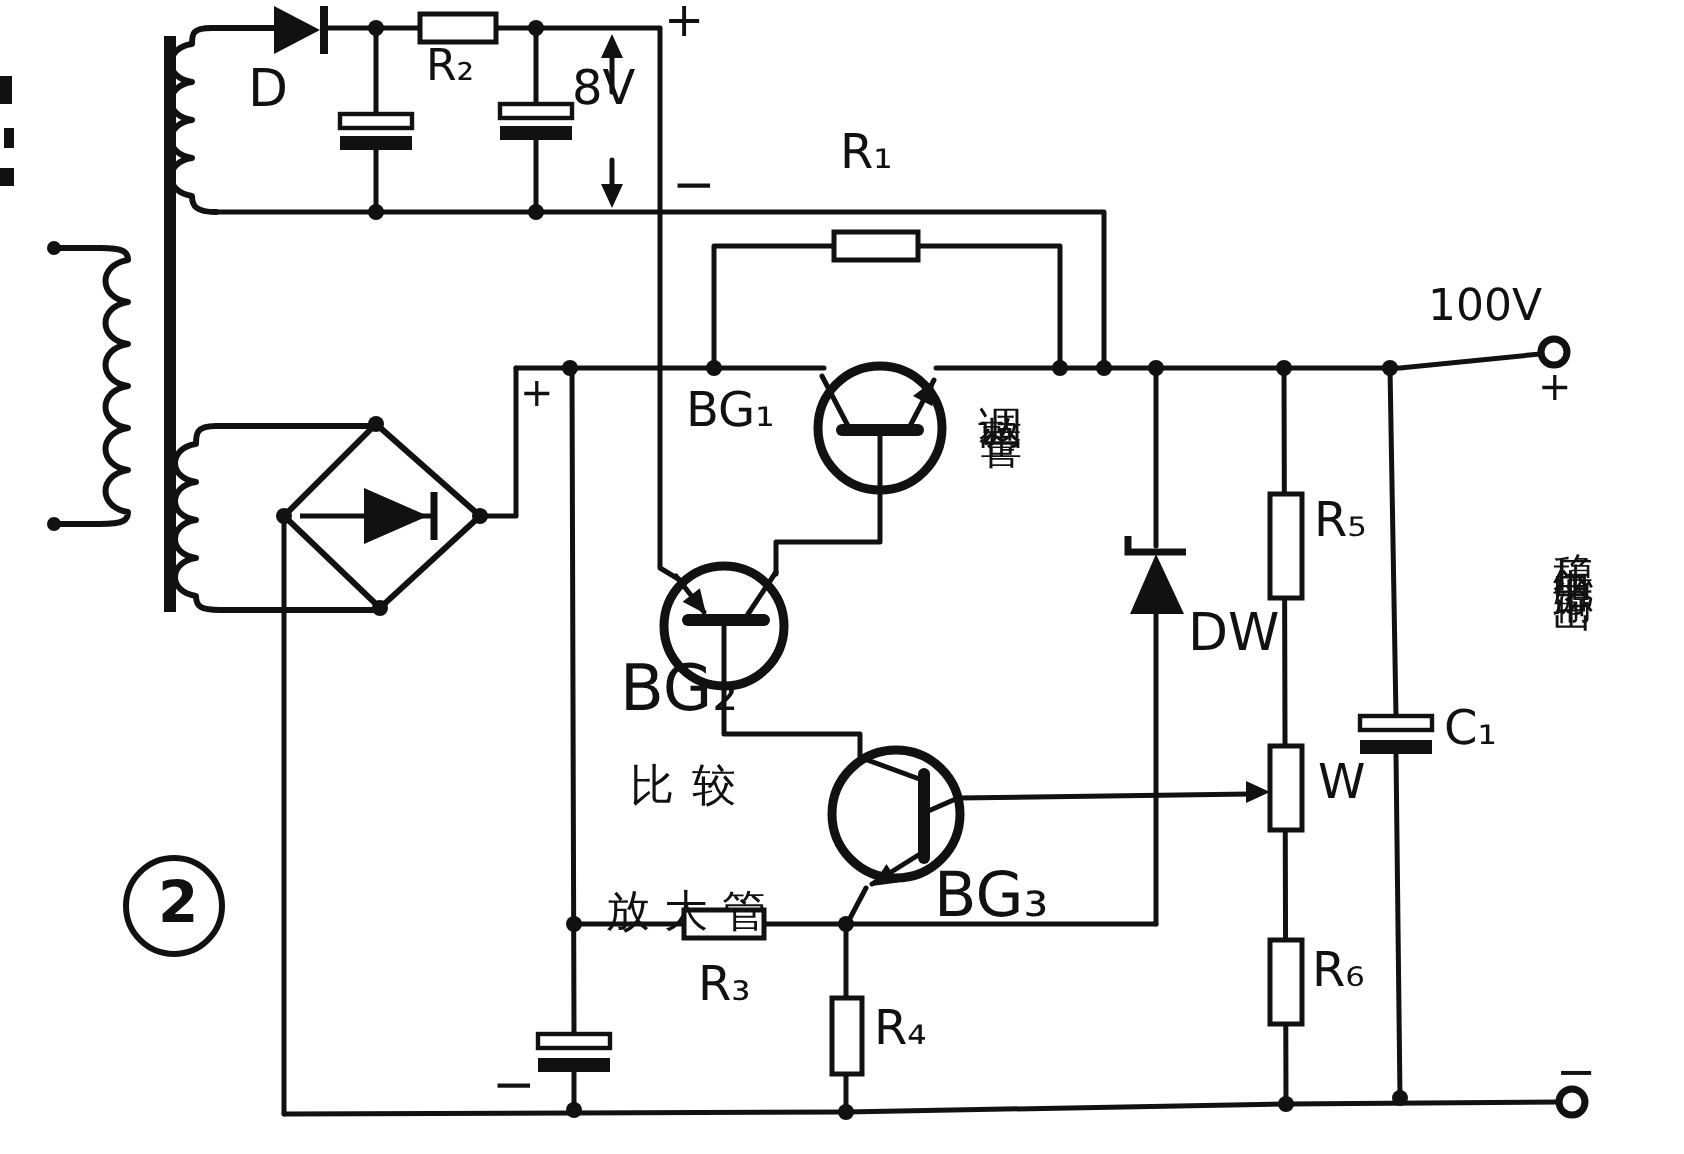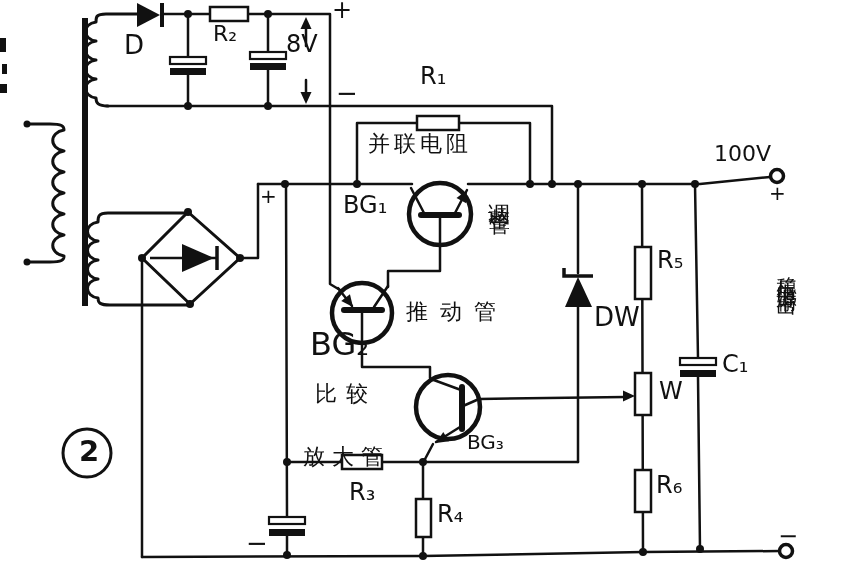--- a/index.html
+++ b/index.html
@@ -187,33 +187,31 @@
   <circle cx="87" cy="453" r="24" fill="none" stroke="#111" stroke-width="3"></circle>
 </svg>
 
 <div class="lbl" style="left:124px;top:32px;font-size:26px;">D</div>
 <div class="lbl" style="left:213px;top:22px;font-size:22px;">R₂</div>
 <div class="lbl" style="left:286px;top:32px;font-size:24px;">8V</div>
 <div class="lbl" style="left:332px;top:-2px;font-size:24px;">+</div>
 <div class="lbl" style="left:336px;top:80px;font-size:26px;">−</div>
 
 <div class="lbl" style="left:420px;top:64px;font-size:24px;">R₁</div>
-<div class="lbl" style="left:368px;top:132px;font-size:22px;letter-spacing:4px;">并联电阻</div>
 
 <div class="lbl" style="left:260px;top:186px;font-size:20px;">+</div>
 
 <div class="lbl" style="left:343px;top:193px;font-size:24px;">BG₁</div>
 <div class="lbl vtext" style="left:488px;top:186px;font-size:22px;letter-spacing:5px;">调整管</div>
 
 <div class="lbl" style="left:297px;top:328px;font-size:32px;margin-left:13px;">BG₂</div>
-<div class="lbl" style="left:406px;top:300px;font-size:22px;letter-spacing:12px;">推动管</div>
 
 <div class="lbl" style="left:315px;top:382px;font-size:22px;letter-spacing:9px;">比较</div>
 <div class="lbl" style="left:303px;top:409px;font-size:22px;letter-spacing:7px;margin-top:36px;">放大管</div>
-<div class="lbl" style="left:467px;top:432px;font-size:20px;text-align:center;">BG₃</div>
+<div class="lbl" style="left:467px;top:432px;font-size:31px;text-align:center;">BG₃</div>
 
 <div class="lbl" style="left:594px;top:304px;font-size:26px;">DW</div>
 
 <div class="lbl" style="left:657px;top:248px;font-size:24px;">R₅</div>
 <div class="lbl" style="left:659px;top:379px;font-size:24px;">W</div>
 <div class="lbl" style="left:656px;top:473px;font-size:24px;">R₆</div>
 <div class="lbl" style="left:722px;top:352px;font-size:24px;">C₁</div>
 
 <div class="lbl" style="left:714px;top:142px;font-size:22px;text-align:right;">100V</div>
 <div class="lbl" style="left:769px;top:183px;font-size:20px;">+</div>

